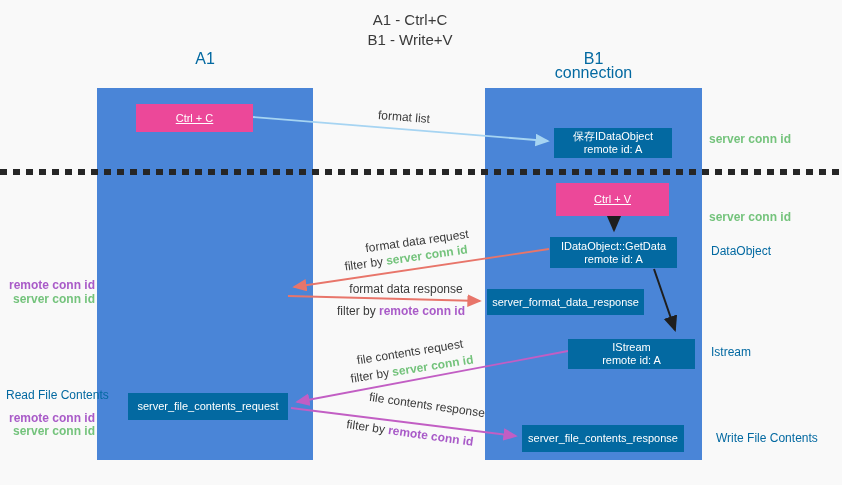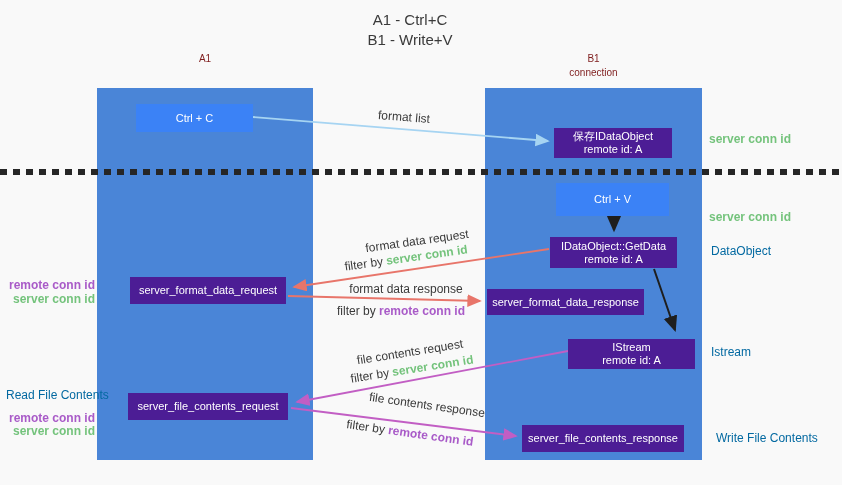--- a/index.html
+++ b/index.html
@@ -9,34 +9,34 @@
     font-family:"Liberation Sans",sans-serif;color:#3a3a3a;
   }
   .abs{position:absolute;}
   .title{
     text-align:center;font-size:15px;line-height:20px;color:#3a3a3a;
   }
   .lane{
     background:#4a85d7;position:absolute;
   }
   .lane-header{
-    position:absolute;text-align:center;font-size:10px;line-height:14px;color:#7f1d1d;
+    position:absolute;text-align:center;font-size:16px;line-height:14px;color:#0369a1;
   }
   .divider{
     position:absolute;left:0;width:842px;height:6px;top:169px;z-index:3;
     background:repeating-linear-gradient(90deg,#262626 0 7px,transparent 7px 13px);
   }
   svg.wires{position:absolute;left:0;top:0;z-index:4;pointer-events:none;}
   .node{
     position:absolute;z-index:5;display:flex;flex-direction:column;
     align-items:center;justify-content:center;
     color:#ffffff;font-size:11px;line-height:13px;text-align:center;
   }
-  .node.green{background:#3b82f6;}
-  .node.orange{background:#4c1d95;}
+  .node.green{background:#ec4899;text-decoration:underline;}
+  .node.orange{background:#0369a1;}
   .elabel{
     position:absolute;z-index:6;white-space:nowrap;font-size:12px;color:#3a3a3a;
     transform:translate(-50%,-50%) rotate(var(--r,0deg));
   }
   .kw-server{color:#74c37c;font-weight:bold;}
   .kw-remote{color:#a95bc8;font-weight:bold;}
   .side{
     position:absolute;z-index:6;white-space:nowrap;font-size:12px;line-height:13px;
   }
   .side.green{color:#74c37c;font-weight:bold;}
@@ -102,23 +102,20 @@
 
   <div class="node green" style="left:556px;top:183px;width:113px;height:33px;text-align:right;">
     <div>Ctrl + V</div>
   </div>
 
   <div class="node orange" style="left:550px;top:237px;width:127px;height:31px;">
     <div>IDataObject::GetData</div>
     <div>remote id: A</div>
   </div>
 
-  <div class="node orange" style="left:130px;top:277px;width:156px;height:27px;">
-    <div>server_format_data_request</div>
-  </div>
 
   <div class="node orange" style="left:487px;top:289px;width:157px;height:26px;">
     <div>server_format_data_response</div>
   </div>
 
   <div class="node orange" style="left:568px;top:339px;width:127px;height:30px;">
     <div>IStream</div>
     <div>remote id: A</div>
   </div>
 

